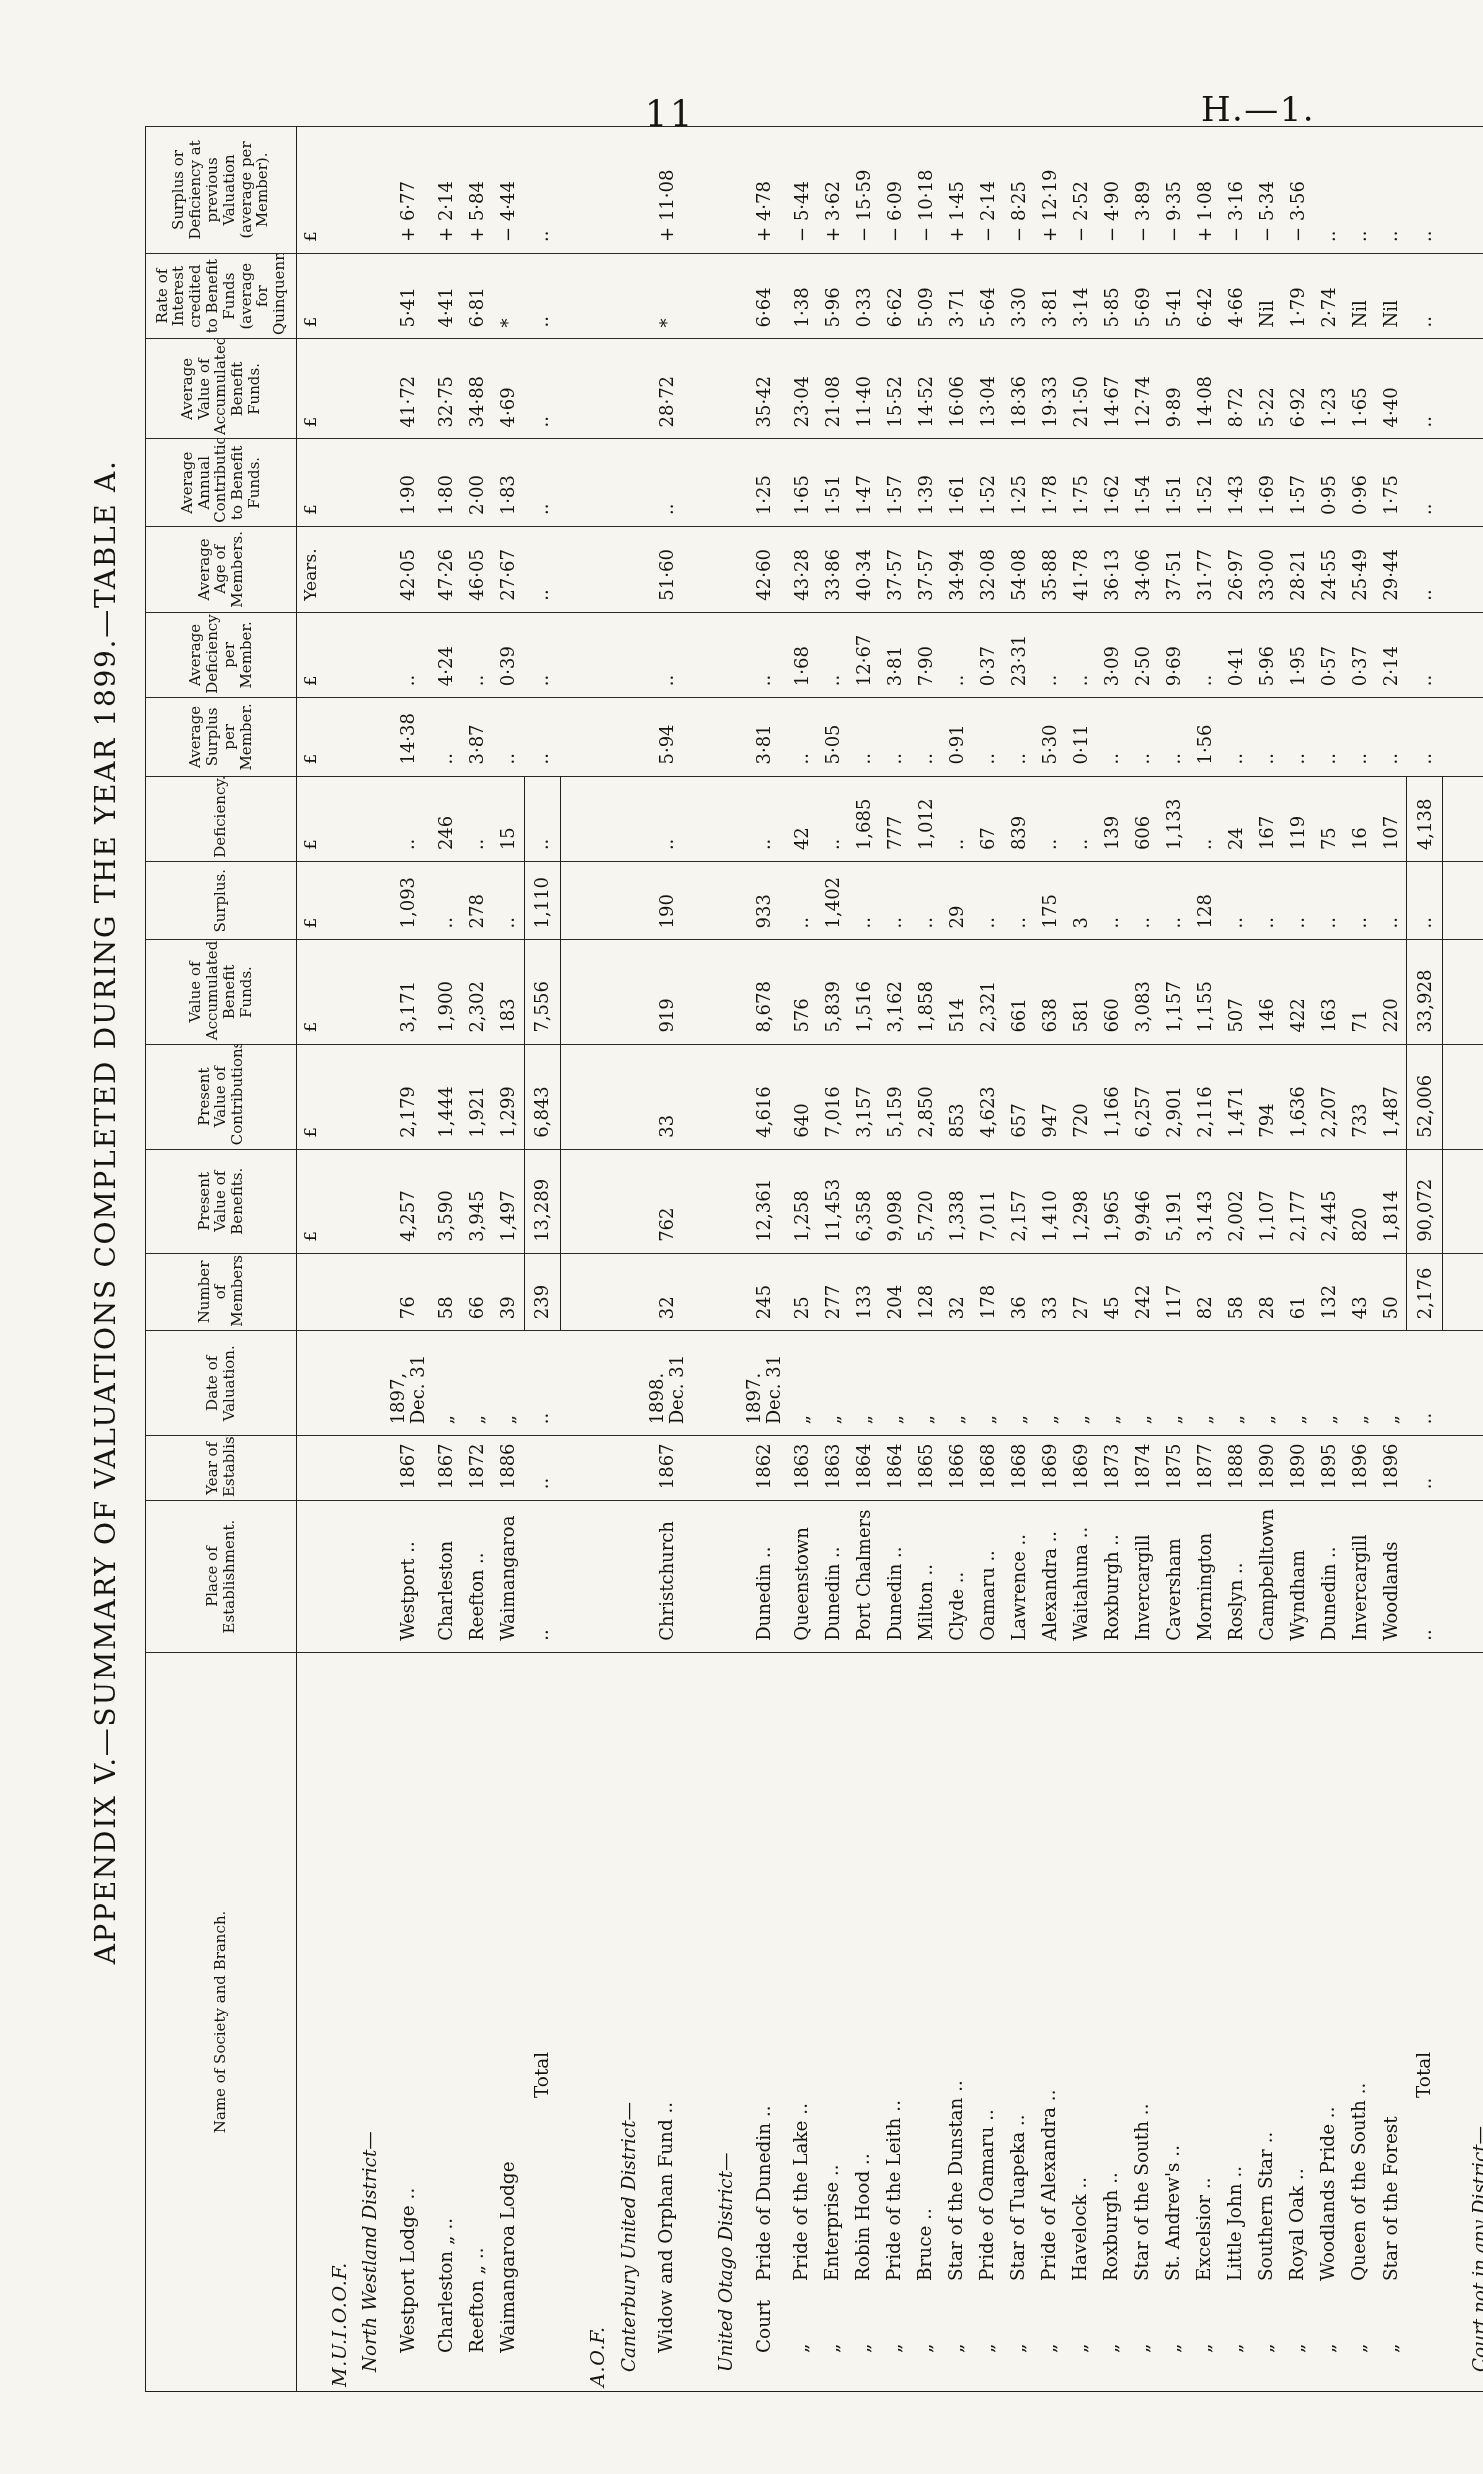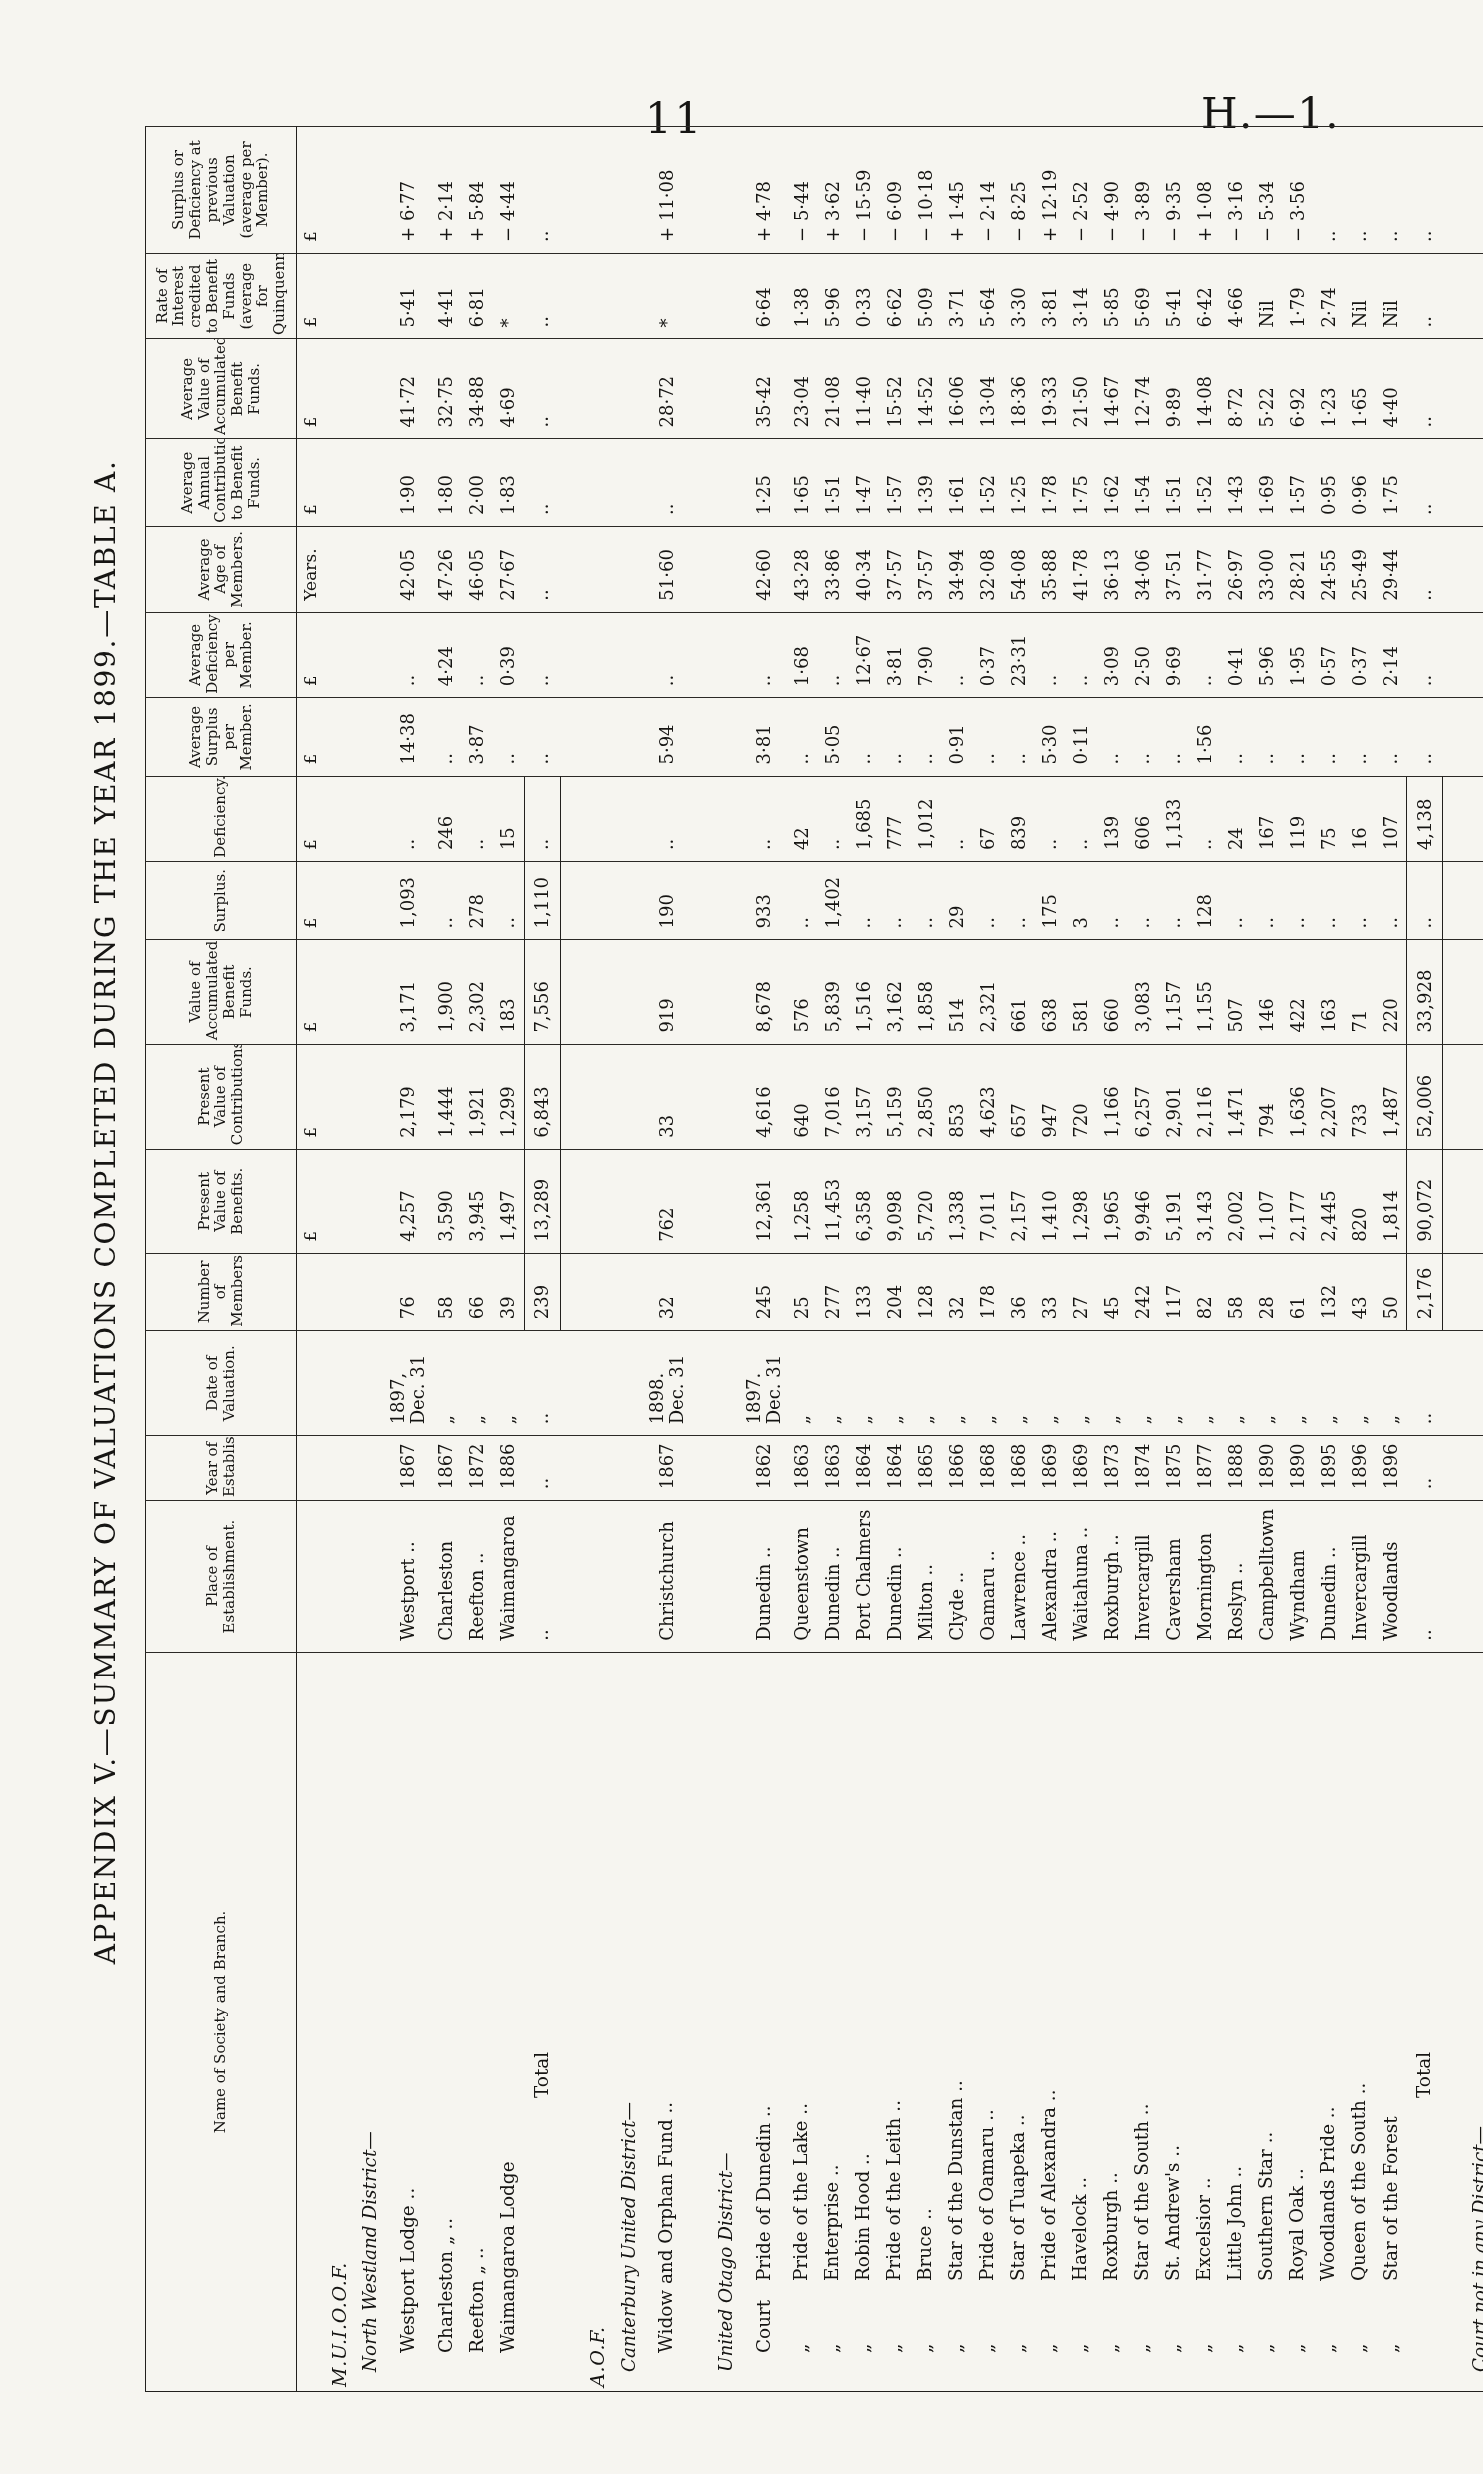--- a/index.html
+++ b/index.html
@@ -2,22 +2,22 @@
 <html style="font-size:11px"><head>
 <meta charset="utf-8">
 <style>
   html,body{margin:0;padding:0;}
   body{
     width:1483px;height:2475px;position:relative;overflow:hidden;
     background:#f6f5f0;color:#161513;
     font-family:"DejaVu Serif","Liberation Serif",serif;
   }
   
-  .page-number{position:absolute;left:645px;top:94px;font-size:42px;letter-spacing:2.7px;}
-  .paper-ref{position:absolute;left:1201px;top:89px;font-size:42px;letter-spacing:1.4px;}
+  .page-number{position:absolute;left:645px;top:94px;font-size:35px;letter-spacing:2.7px;}
+  .paper-ref{position:absolute;left:1201px;top:89px;font-size:34px;letter-spacing:1.4px;}
   
   .rot{
     position:absolute;left:68px;top:89px;width:2321px;height:1399px;
     transform-origin:0 0;transform:translate(0,2321px) rotate(-90deg);
   }
   .title{
     text-align:center;font-size:28px;letter-spacing:1.7px;
     margin:20.5px 6.8px 23px 82px;white-space:nowrap;
   }
   table{

